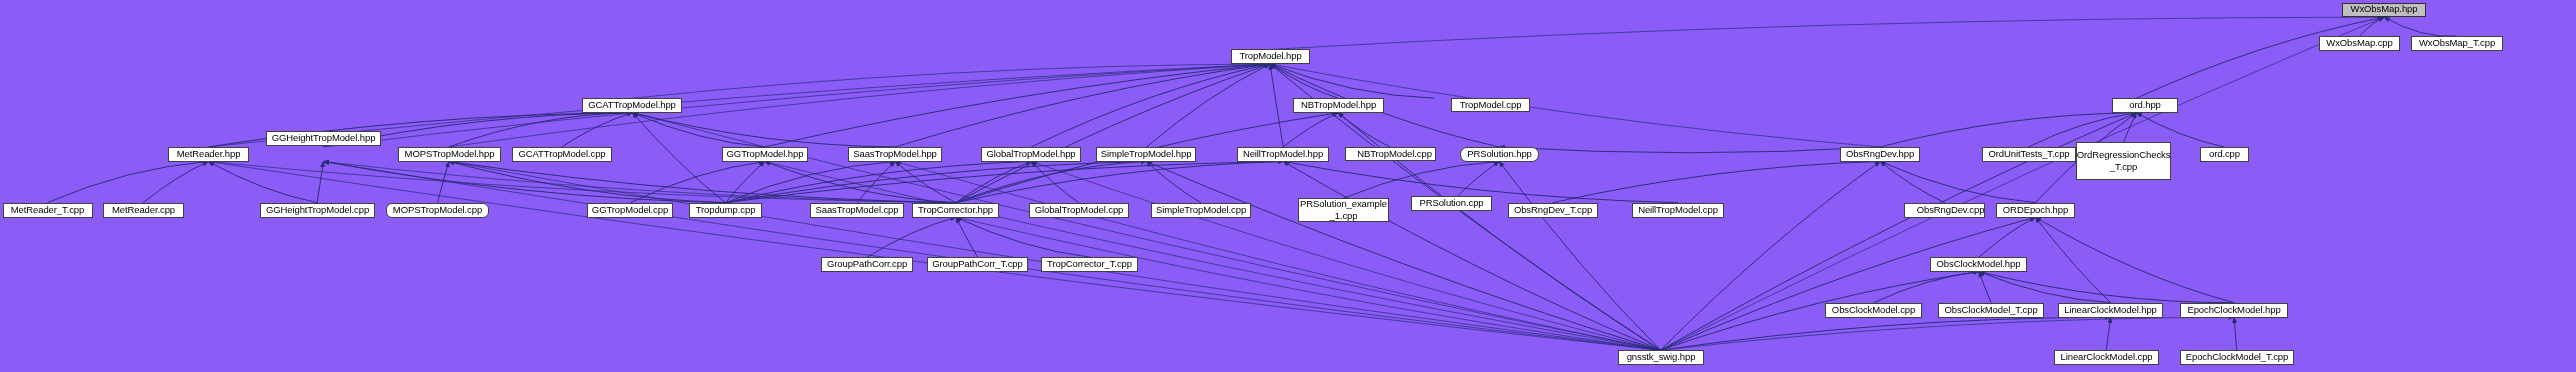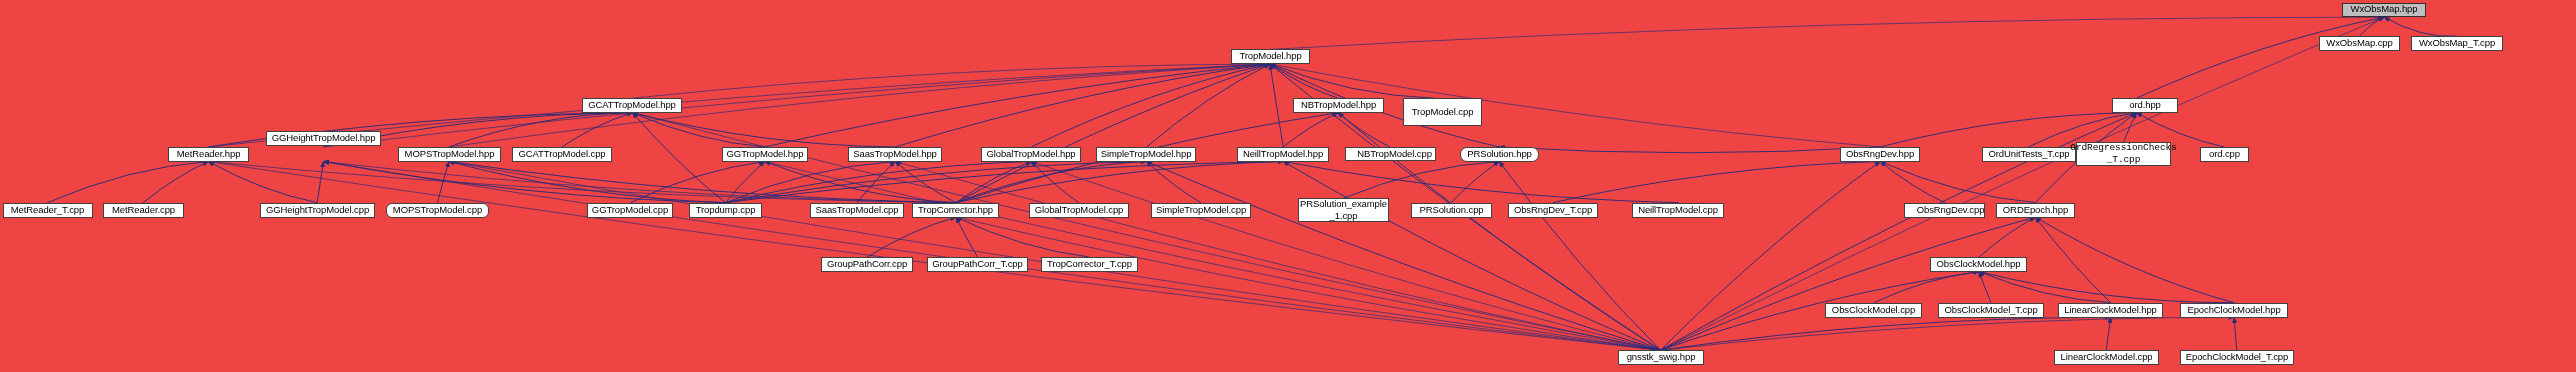--- a/index.html
+++ b/index.html
@@ -1,21 +1,21 @@
 <!DOCTYPE html>
 <html style="font-size:10px"><head>
 <meta charset="utf-8">
 <title>WxObsMap.hpp include dependency graph</title>
 <style>
   html,body{margin:0;padding:0;background:#ffffff;}
   #graph-root{
     position:relative;
     width:2576px;
     height:373px;
-    background:#ef4444;
+    background:#8b5cf6;
     font-family:"Liberation Sans","DejaVu Sans",sans-serif;
     overflow:hidden;
   }
   #edge-layer{
     position:absolute;
     left:0;top:0;
     width:2576px;height:373px;
     pointer-events:none;
   }
   .node{
@@ -152,51 +152,51 @@
         <path d="M2623,553 Q3076,501.7 3529,501" stroke="#2a2a7a" stroke-width="1.1" fill="none" marker-end="url(#arrow)"></path>
       </g>
   </svg>
   <div id="nodes-layer">
       <div class="node root" style="left: 2342px; top: 2.5px; width: 84px; height: 14.6px;">WxObsMap.hpp</div>
       <div class="node" style="left: 2319px; top: 36px; width: 81px; height: 14.6px;">WxObsMap.cpp</div>
       <div class="node" style="left: 2411px; top: 36px; width: 92px; height: 14.6px;">WxObsMap_T.cpp</div>
       <div class="node" style="left: 1231px; top: 49px; width: 79px; height: 14.6px;">TropModel.hpp</div>
       <div class="node" style="left: 582px; top: 98px; width: 100px; height: 14.6px;">GCATTropModel.hpp</div>
       <div class="node" style="left: 1293px; top: 98px; width: 91px; height: 14.6px;">NBTropModel.hpp</div>
-      <div class="node" style="left: 1403px; top: 98px; width: 79px; height: 28px;">TropModel.cpp</div>
+      <div class="node" style="left: 1451px; top: 98px; width: 79px; height: 14px;">TropModel.cpp</div>
       <div class="node" style="left: 2112px; top: 98px; width: 66px; height: 14.6px;">ord.hpp</div>
       <div class="node" style="left: 168px; top: 147px; width: 81px; height: 14.6px;">MetReader.hpp</div>
       <div class="node" style="left: 266px; top: 131px; width: 115px; height: 14.6px;">GGHeightTropModel.hpp</div>
       <div class="node" style="left: 398px; top: 147px; width: 103px; height: 14.6px;">MOPSTropModel.hpp</div>
       <div class="node" style="left: 512px; top: 147px; width: 100px; height: 14.6px;">GCATTropModel.cpp</div>
       <div class="node" style="left: 722px; top: 147px; width: 86px; height: 14.6px;">GGTropModel.hpp</div>
       <div class="node" style="left: 848px; top: 147px; width: 94px; height: 14.6px;">SaasTropModel.hpp</div>
       <div class="node" style="left: 981px; top: 147px; width: 100px; height: 14.6px;">GlobalTropModel.hpp</div>
       <div class="node" style="left: 1096px; top: 147px; width: 100px; height: 14.6px;">SimpleTropModel.hpp</div>
       <div class="node" style="left: 1237px; top: 147px; width: 92px; height: 14.6px;">NeillTropModel.hpp</div>
       <div class="node" style="left: 1345px; top: 147px; width: 91px; height: 14px; padding-left: 8px;">NBTropModel.cpp</div>
       <div class="node" style="left: 1460px; top: 147px; width: 79px; height: 14.6px; border-radius: 7px;">PRSolution.hpp</div>
       <div class="node" style="left: 1840px; top: 147px; width: 80px; height: 14.6px;">ObsRngDev.hpp</div>
       <div class="node" style="left: 1982px; top: 147px; width: 94px; height: 14.6px;">OrdUnitTests_T.cpp</div>
-      <div class="node two-line" style="left: 2076px; top: 142px; width: 95px; height: 24px; font-family: Liberation Mono, monospace;">OrdRegressionChecks
+      <div class="node two-line" style="left: 2076px; top: 142px; width: 95px; height: 38px;">OrdRegressionChecks
 _T.cpp</div>
       <div class="node" style="left: 2200px; top: 147px; width: 49px; height: 14.6px;">ord.cpp</div>
       <div class="node" style="left: 2.5px; top: 203px; width: 90px; height: 14.6px;">MetReader_T.cpp</div>
       <div class="node" style="left: 103px; top: 203px; width: 81px; height: 14.6px;">MetReader.cpp</div>
       <div class="node" style="left: 260px; top: 203px; width: 115px; height: 14.6px;">GGHeightTropModel.cpp</div>
       <div class="node" style="left: 386px; top: 203px; width: 103px; height: 14.6px; border-radius: 6px;">MOPSTropModel.cpp</div>
       <div class="node" style="left: 587px; top: 203px; width: 86px; height: 14.6px;">GGTropModel.cpp</div>
       <div class="node" style="left: 689px; top: 203px; width: 73px; height: 14.6px;">Tropdump.cpp</div>
       <div class="node" style="left: 810px; top: 203px; width: 94px; height: 14.6px;">SaasTropModel.cpp</div>
       <div class="node" style="left: 912px; top: 203px; width: 87px; height: 14.6px;">TropCorrector.hpp</div>
       <div class="node" style="left: 1029px; top: 203px; width: 100px; height: 14.6px;">GlobalTropModel.cpp</div>
       <div class="node" style="left: 1151px; top: 203px; width: 100px; height: 14.6px;">SimpleTropModel.cpp</div>
       <div class="node two-line" style="left: 1298px; top: 198px; width: 91px; height: 24px;">PRSolution_example
 _1.cpp</div>
-      <div class="node" style="left: 1411px; top: 203px; width: 81px; height: 14.6px;">PRSolution.cpp</div>
+      <div class="node" style="left: 1411px; top: 196px; width: 81px; height: 14.6px;">PRSolution.cpp</div>
       <div class="node" style="left: 1508px; top: 203px; width: 90px; height: 14.6px;">ObsRngDev_T.cpp</div>
       <div class="node" style="left: 1632px; top: 203px; width: 92px; height: 14.6px;">NeillTropModel.cpp</div>
       <div class="node" style="left: 1904px; top: 203px; width: 81px; height: 14.6px; padding-left: 12px;">ObsRngDev.cpp</div>
       <div class="node" style="left: 1996px; top: 203px; width: 79px; height: 14.6px;">ORDEpoch.hpp</div>
       <div class="node" style="left: 821px; top: 257px; width: 92px; height: 14.6px;">GroupPathCorr.cpp</div>
       <div class="node" style="left: 927px; top: 257px; width: 101px; height: 14.6px;">GroupPathCorr_T.cpp</div>
       <div class="node" style="left: 1041px; top: 257px; width: 97px; height: 14.6px;">TropCorrector_T.cpp</div>
       <div class="node" style="left: 1930px; top: 257px; width: 97px; height: 14.6px;">ObsClockModel.hpp</div>
       <div class="node" style="left: 1825px; top: 303px; width: 97px; height: 14.6px;">ObsClockModel.cpp</div>
       <div class="node" style="left: 1938px; top: 303px; width: 106px; height: 14.6px;">ObsClockModel_T.cpp</div>

